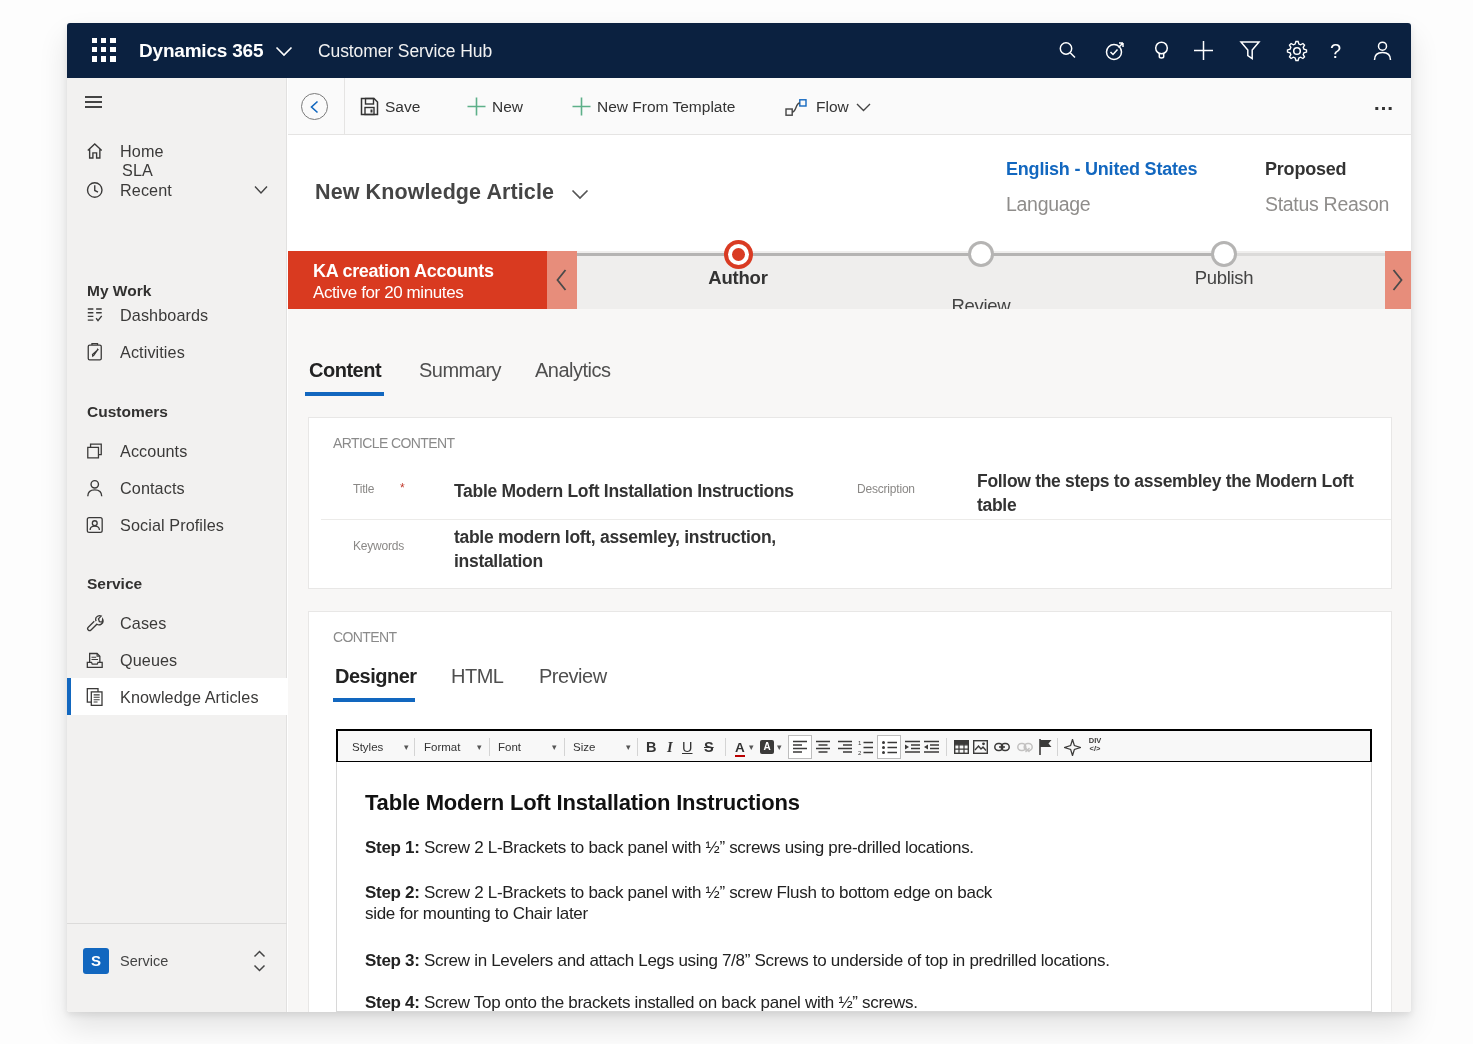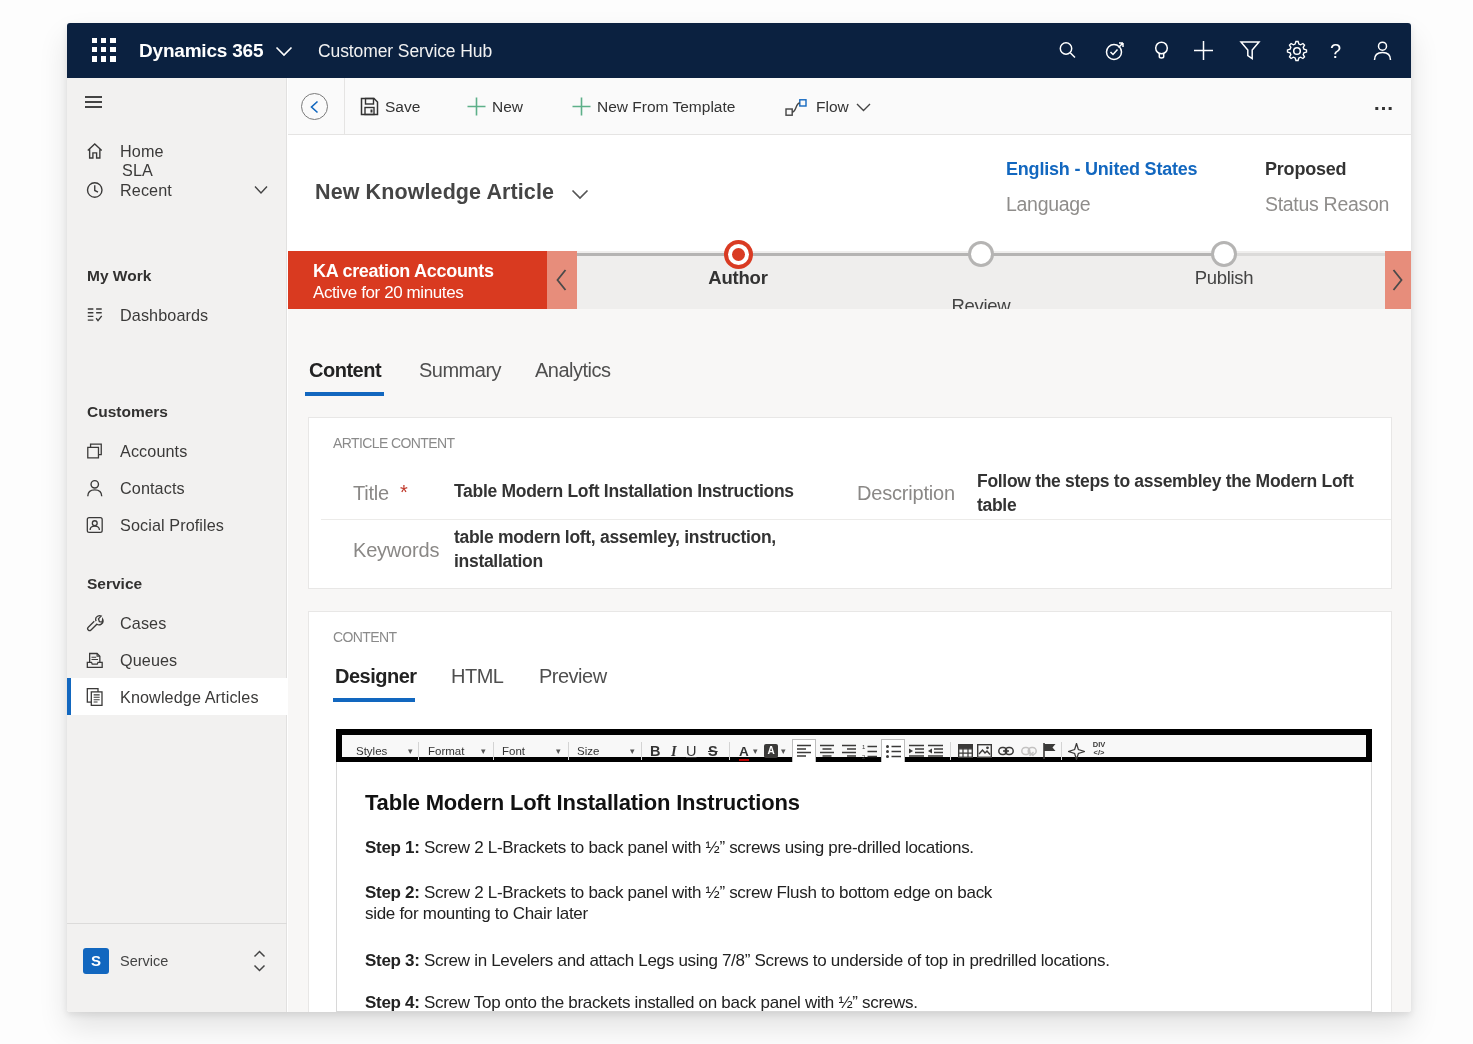--- a/index.html
+++ b/index.html
@@ -54,25 +54,25 @@
   .bpfchevR { position:absolute; right:0; top:0; width:26px; height:58px; background:#e78d7b; }
   .bpfline { position:absolute; top:2px; height:3px; background:#b5b4b3; }
   .stagelbl { position:absolute; top:16px; width:200px; text-align:center; font-size:18.5px; color:#444; letter-spacing:-0.3px; }
   .dot { position:absolute; top:-11px; width:29px; height:29px; border-radius:50%; }
 
   
   .contentarea { position:absolute; left:0; top:231px; width:1123px; height:703px; background:#f8f7f6; }
   .tab { position:absolute; top:50px; font-size:20px; color:#4f4f4f; letter-spacing:-0.5px; }
   .card { position:absolute; left:20px; width:1084px; background:#fff; border:1px solid #e8e7e6; }
   .cardhdr { position:absolute; left:24px; font-size:14px; color:#8a8a8a; letter-spacing:-0.6px; }
-  .flabel { position:absolute; font-size:20px; color:#8a8886; letter-spacing:-0.2px; }
+  .flabel { position:absolute; font-size:12px; color:#8a8886; letter-spacing:-0.2px; }
   .fval { position:absolute; font-size:17.5px; font-weight:700; color:#333; line-height:23.5px; letter-spacing:-0.3px; }
 
   
-  .toolbar { position:absolute; left:48px; top:420px; width:1036px; height:34px; background:#f8f8f8; border:6px solid #000000; }
+  .toolbar { position:absolute; left:48px; top:420px; width:1036px; height:34px; background:#f8f8f8; border:2px solid #000000; }
   .editor { position:absolute; left:48px; top:453px; width:1036px; height:250px; background:#fff; border:1px solid #d8d8d8; border-top:none; }
   .tbi { position:absolute; top:0; height:32px; line-height:32px; font-size:11.5px; color:#333; }
   .tbsep { position:absolute; top:7px; height:18px; border-left:1px solid #d4d4d4; }
   .edh1 { position:absolute; left:28px; top:28px; font-size:22px; font-weight:700; color:#111; letter-spacing:-0.2px; }
   .edp { position:absolute; left:28px; font-size:17px; color:#222; line-height:20.5px; letter-spacing:-0.3px; }
 </style>
 </head>
 <body>
 <div class="win">
 
@@ -144,28 +144,36 @@
       <svg class="ic" viewBox="0 0 21 21">
           <circle cx="10.5" cy="10.5" r="7.8" fill="none" stroke="#3b3a39" stroke-width="1.5"></circle>
           <path d="M10.5 5.5 L10.5 11 L14 12.8" fill="none" stroke="#3b3a39" stroke-width="1.5"></path>
         </svg>
       <div class="tx">Recent</div>
       <svg class="chev" width="14" height="9" viewBox="0 0 14 9">
           <path d="M1 1 L7 7.5 L13 1" fill="none" stroke="#444" stroke-width="1.4"></path>
         </svg>
     </div>
 
-    <div class="navhdr" style="top:189px;">My Work</div>
+    <div class="navhdr" style="top:204px;">My Work</div>
     <div class="navitem" style="top:218px;">
       <svg class="ic" viewBox="0 0 21 21">
           <path d="M3 4 L9 4 M3 8 L9 8 M3 12 L9 12 M12 4 L18 4 M12 8 L18 8" stroke="#3b3a39" stroke-width="1.5"></path>
           <path d="M12 14 L14 16.5 L18 11.5" fill="none" stroke="#3b3a39" stroke-width="1.5"></path>
           <path d="M3 16 L9 16" stroke="#3b3a39" stroke-width="1.5"></path>
         </svg>
       <div class="tx">Dashboards</div>
+    </div>
+    <div class="navitem" style="top:255px;">
+      <svg class="ic" viewBox="0 0 21 21">
+          <rect x="3.5" y="3" width="14" height="16" rx="1.5" fill="none" stroke="#3b3a39" stroke-width="1.4"></rect>
+          <path d="M7.5 3 L7.5 1.5 L13.5 1.5 L13.5 3" fill="none" stroke="#3b3a39" stroke-width="1.4"></path>
+          <path d="M13.8 8 L9.5 14 L8.3 15 L8 13.2 Z M13 7 L14.5 8.3" fill="none" stroke="#3b3a39" stroke-width="1.2"></path>
+        </svg>
+      <div class="tx">Activities</div>
     </div>
 
     <div class="navhdr" style="top:325px;">Customers</div>
     <div class="navitem" style="top:354px;">
       <svg class="ic" viewBox="0 0 21 21">
           <path d="M3 6.5 L3 18 L14.5 18 L14.5 6.5 Z M6 6.5 L6 3 L17.5 3 L17.5 14.5 L14.5 14.5" fill="none" stroke="#3b3a39" stroke-width="1.4"></path>
         </svg>
       <div class="tx">Accounts</div>
     </div>
     <div class="navitem" style="top:428px;">

